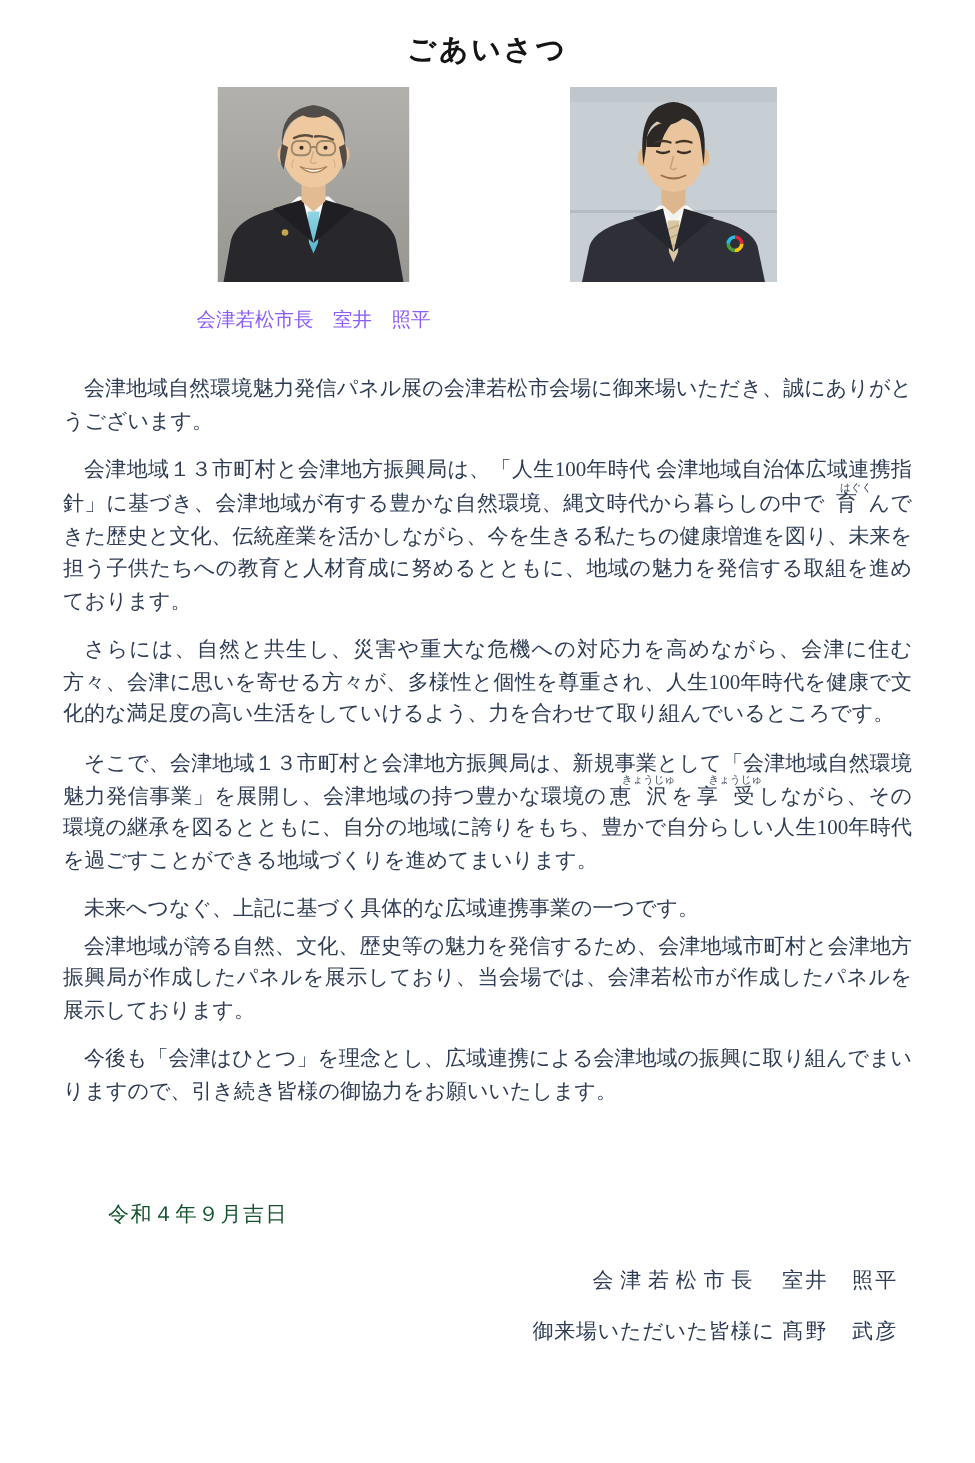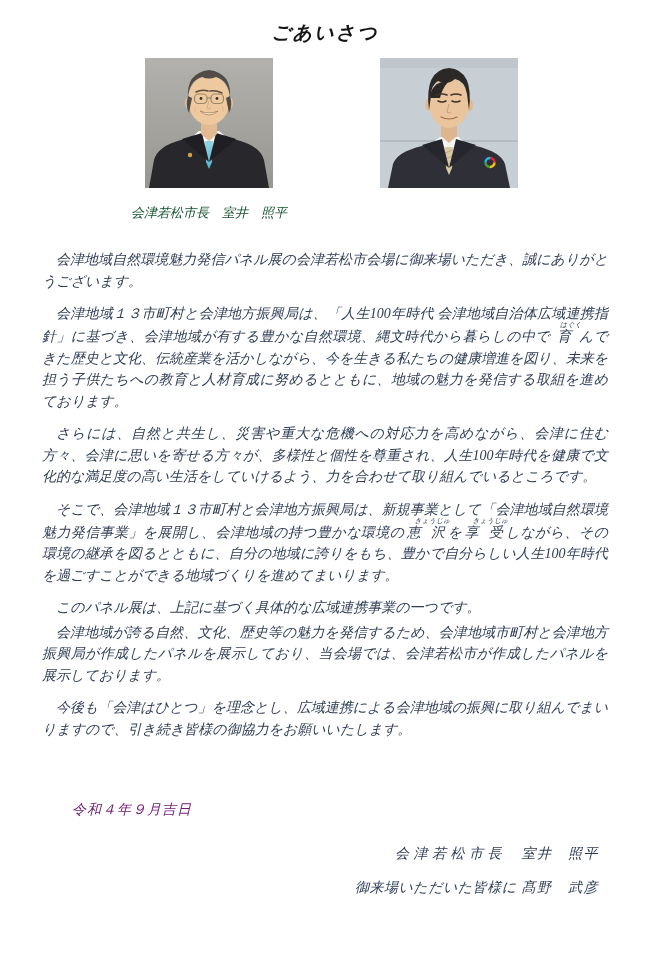--- a/index.html
+++ b/index.html
@@ -1,47 +1,46 @@
 <!DOCTYPE html>
 <html><head>
 <meta charset="utf-8">
 <style>
   html, body { margin:0; padding:0; background:#ffffff; }
   .page {
     position:relative; width:650px; height:975px; background:#ffffff;
     overflow:hidden; color:#2e3d55;
     font-family:"Liberation Serif","DejaVu Serif",serif;
-    font-style:italic;
   }
   .page-title {
     position:absolute; top:20px; left:0; width:650px; text-align:center;
     font-family:"DejaVu Sans","Liberation Sans",sans-serif;
     font-weight:bold; font-size:19px; letter-spacing:2px; color:#141414;
   }
   .photo { position:absolute; top:58px; }
   .photo-left  { left:145px; width:128px; height:130px; }
   .photo-right { left:380px; width:138px; height:130px; }
   .photo svg { display:block; width:100%; height:100%; }
   .caption {
     position:absolute; top:204px; text-align:center;
-    font-size:13px; letter-spacing:0px; color:#14532d; white-space:nowrap;
+    font-size:13px; letter-spacing:0px; color:#8b5cf6; white-space:nowrap;
   }
   .caption-left  { left:109px; width:200px; }
   .caption-right { left:349px; width:200px; }
   .body-text {
     position:absolute; left:42px; top:249px; width:566px;
     font-size:14px; line-height:21.5px; text-align:justify; color:#2e3d55;
   }
   .body-text p { margin:11px 0 0 0; text-indent:1em; }
   .body-text p:first-child { margin-top:0; }
   .body-text p.tight { margin-top:3px; }
   ruby rt { font-size:7px; letter-spacing:0; color:#2e3d55;padding-left:13px; }
   .date-line {
     position:absolute; left:72px; top:801px; font-size:14px;
-    letter-spacing:1px; color:#701a75;
+    letter-spacing:1px; color:#14532d;
   }
   .signatures { position:absolute; left:355px; top:845px; width:244px; font-size:14px; color:#2e3d55; }
   .sig-row { display:flex; justify-content:space-between; align-items:baseline; margin-bottom:16px; white-space:nowrap; }
   .sig-title { letter-spacing:0.5px; }
   .sig-title.spaced { letter-spacing:4.5px;margin-left:40px; }
   .sig-name { letter-spacing:1.5px; }
 </style>
 </head>
 <body>
 
@@ -125,21 +124,21 @@
     </svg>
   </div>
 
   <div class="caption caption-left">会津若松市長　室井　照平</div>
 
   <div class="body-text">
       <p class="">会津地域自然環境魅力発信パネル展の会津若松市会場に御来場いただき、誠にありがとうございます。</p>
       <p class="">会津地域１３市町村と会津地方振興局は、「人生100年時代 会津地域自治体広域連携指針」に基づき、会津地域が有する豊かな自然環境、縄文時代から暮らしの中で<ruby>育<rt>はぐく</rt></ruby>んできた歴史と文化、伝統産業を活かしながら、今を生きる私たちの健康増進を図り、未来を担う子供たちへの教育と人材育成に努めるとともに、地域の魅力を発信する取組を進めております。</p>
       <p class="">さらには、自然と共生し、災害や重大な危機への対応力を高めながら、会津に住む方々、会津に思いを寄せる方々が、多様性と個性を尊重され、人生100年時代を健康で文化的な満足度の高い生活をしていけるよう、力を合わせて取り組んでいるところです。</p>
       <p class="">そこで、会津地域１３市町村と会津地方振興局は、新規事業として「会津地域自然環境魅力発信事業」を展開し、会津地域の持つ豊かな環境の<ruby>恵沢<rt>きょうじゅ</rt></ruby>を<ruby>享受<rt>きょうじゅ</rt></ruby>しながら、その環境の継承を図るとともに、自分の地域に誇りをもち、豊かで自分らしい人生100年時代を過ごすことができる地域づくりを進めてまいります。</p>
-      <p class="">このパネル展は、上記に基づく具体的な広域連携事業の一つです。</p>
+      <p class="">未来へつなぐ、上記に基づく具体的な広域連携事業の一つです。</p>
       <p class="tight">会津地域が誇る自然、文化、歴史等の魅力を発信するため、会津地域市町村と会津地方振興局が作成したパネルを展示しており、当会場では、会津若松市が作成したパネルを展示しております。</p>
       <p class="">今後も「会津はひとつ」を理念とし、広域連携による会津地域の振興に取り組んでまいりますので、引き続き皆様の御協力をお願いいたします。</p>
     </div>
 
   <div class="date-line">令和４年９月吉日</div>
 
   <div class="signatures">
     <div class="sig-row">
       <span class="sig-title spaced">会津若松市長</span>
       <span class="sig-name">室井　照平</span>

